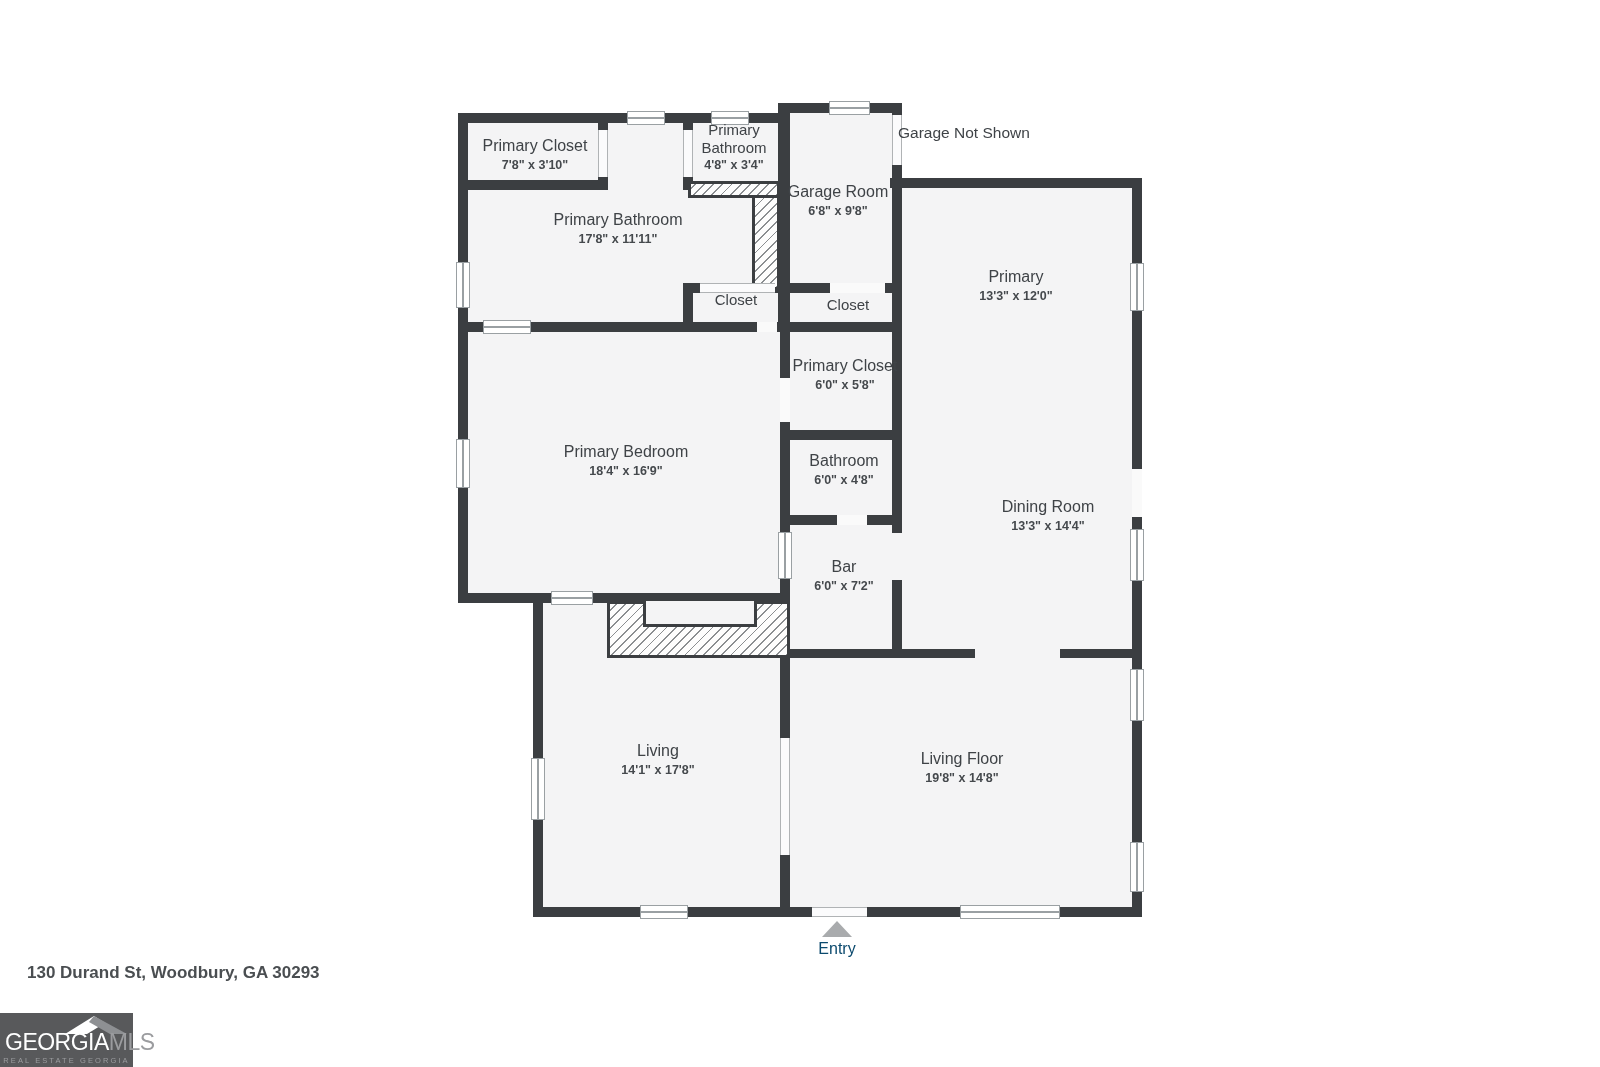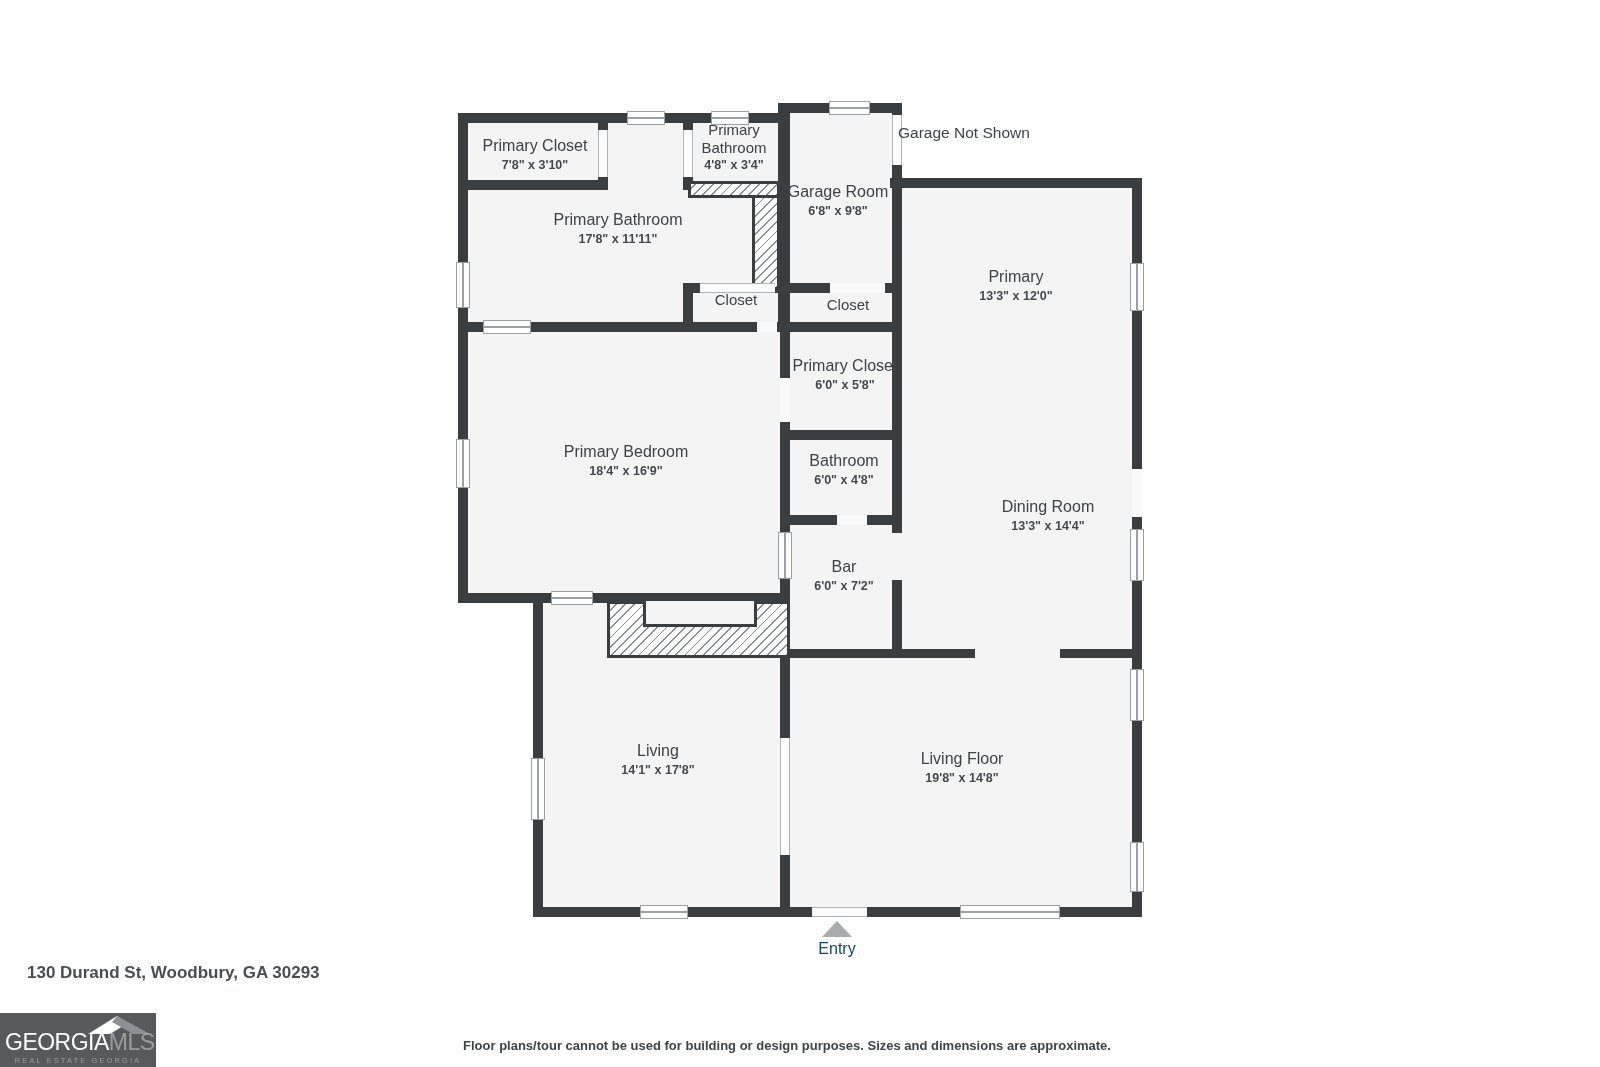--- a/index.html
+++ b/index.html
@@ -29,21 +29,21 @@
   .room-label.wrap2 { white-space:normal; width:120px; }
   .garage-note { position:absolute; left:898px; top:124px; font-size:15.5px;
                  font-weight:normal; color:#3f4347; }
   .entry-arrow { position:absolute; left:822px; top:921px; width:0; height:0;
                  border-left:15px solid transparent; border-right:15px solid transparent;
                  border-bottom:16px solid #a9abad; }
   .entry-label { position:absolute; left:837px; top:940px; transform:translateX(-50%);
                  font-size:16px; font-weight:normal; color:#0c4a6e; }
   .address { position:absolute; left:27px; top:963px; font-size:17px; font-weight:bold;
              color:#4a4e51; z-index:2; }
-  .logo { position:absolute; left:0; top:1013px; width:156px; height:54px;
+  .logo { position:absolute; left:0; top:1013px; width:133px; height:54px;
           background:#58595b; z-index:5; }
   .logo-roof { position:absolute; right:6px; top:1px; }
   .logo-row { position:absolute; left:5px; top:16px; font-size:23px; letter-spacing:-0.5px;
               color:#ffffff; white-space:nowrap; }
   .logo-mls { color:#9b9c9f; }
   .logo-tag { position:absolute; left:0; right:0; top:43px; text-align:center;
               font-size:7.5px; letter-spacing:2.1px; color:#9b9c9f; white-space:nowrap; }
   .disclaimer { position:absolute; left:787px; top:1038px; transform:translateX(-50%);
                 font-size:13px; font-weight:bold; color:#3f4347; white-space:nowrap; }
 </style>
@@ -177,15 +177,14 @@
 
   <div class="address">130 Durand St, Woodbury, GA 30293</div>
   <div class="logo">
     <svg class="logo-roof" width="62" height="20" viewBox="0 0 62 20">
       <polygon points="0,20 29,2 40,9 22,20" fill="#ffffff"></polygon>
       <polygon points="29,2 62,20 45,20 24,8" fill="#8e9093"></polygon>
     </svg>
     <div class="logo-row"><span>GEORGIA</span><span class="logo-mls">MLS</span></div>
     <div class="logo-tag">REAL ESTATE GEORGIA</div>
   </div>
-  <div class="disclaimer">Floor plans/tour cannot be used for building or design purposes. Sizes and dimensions are approximate.</div>
 
 </div>
 
 </body></html>

